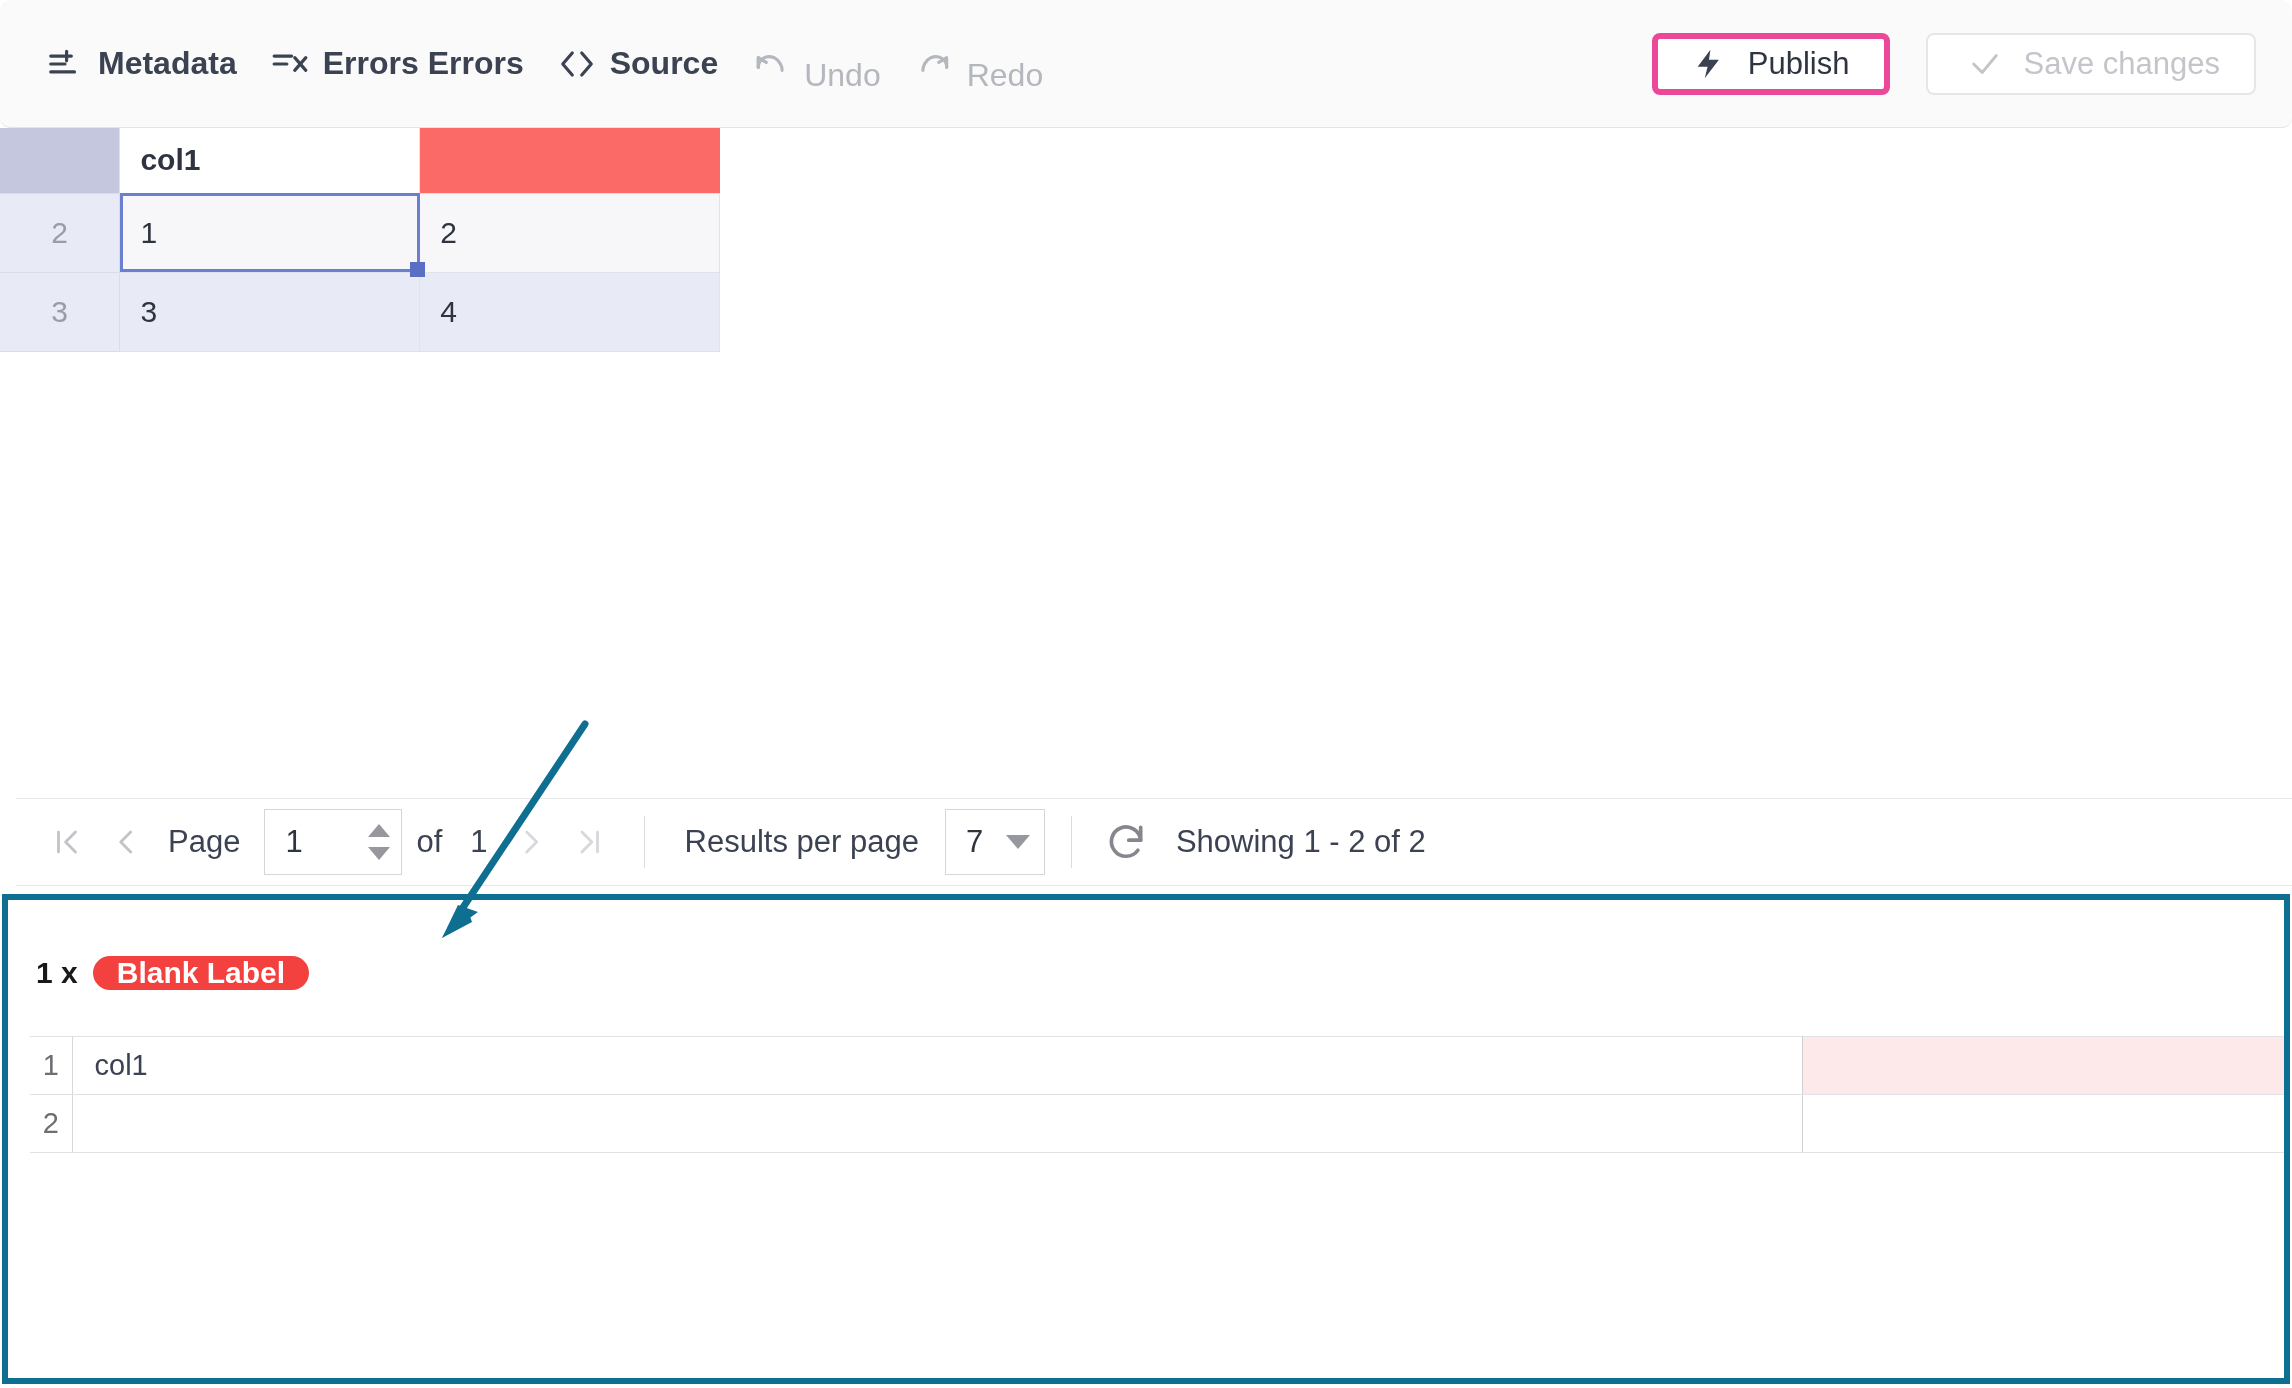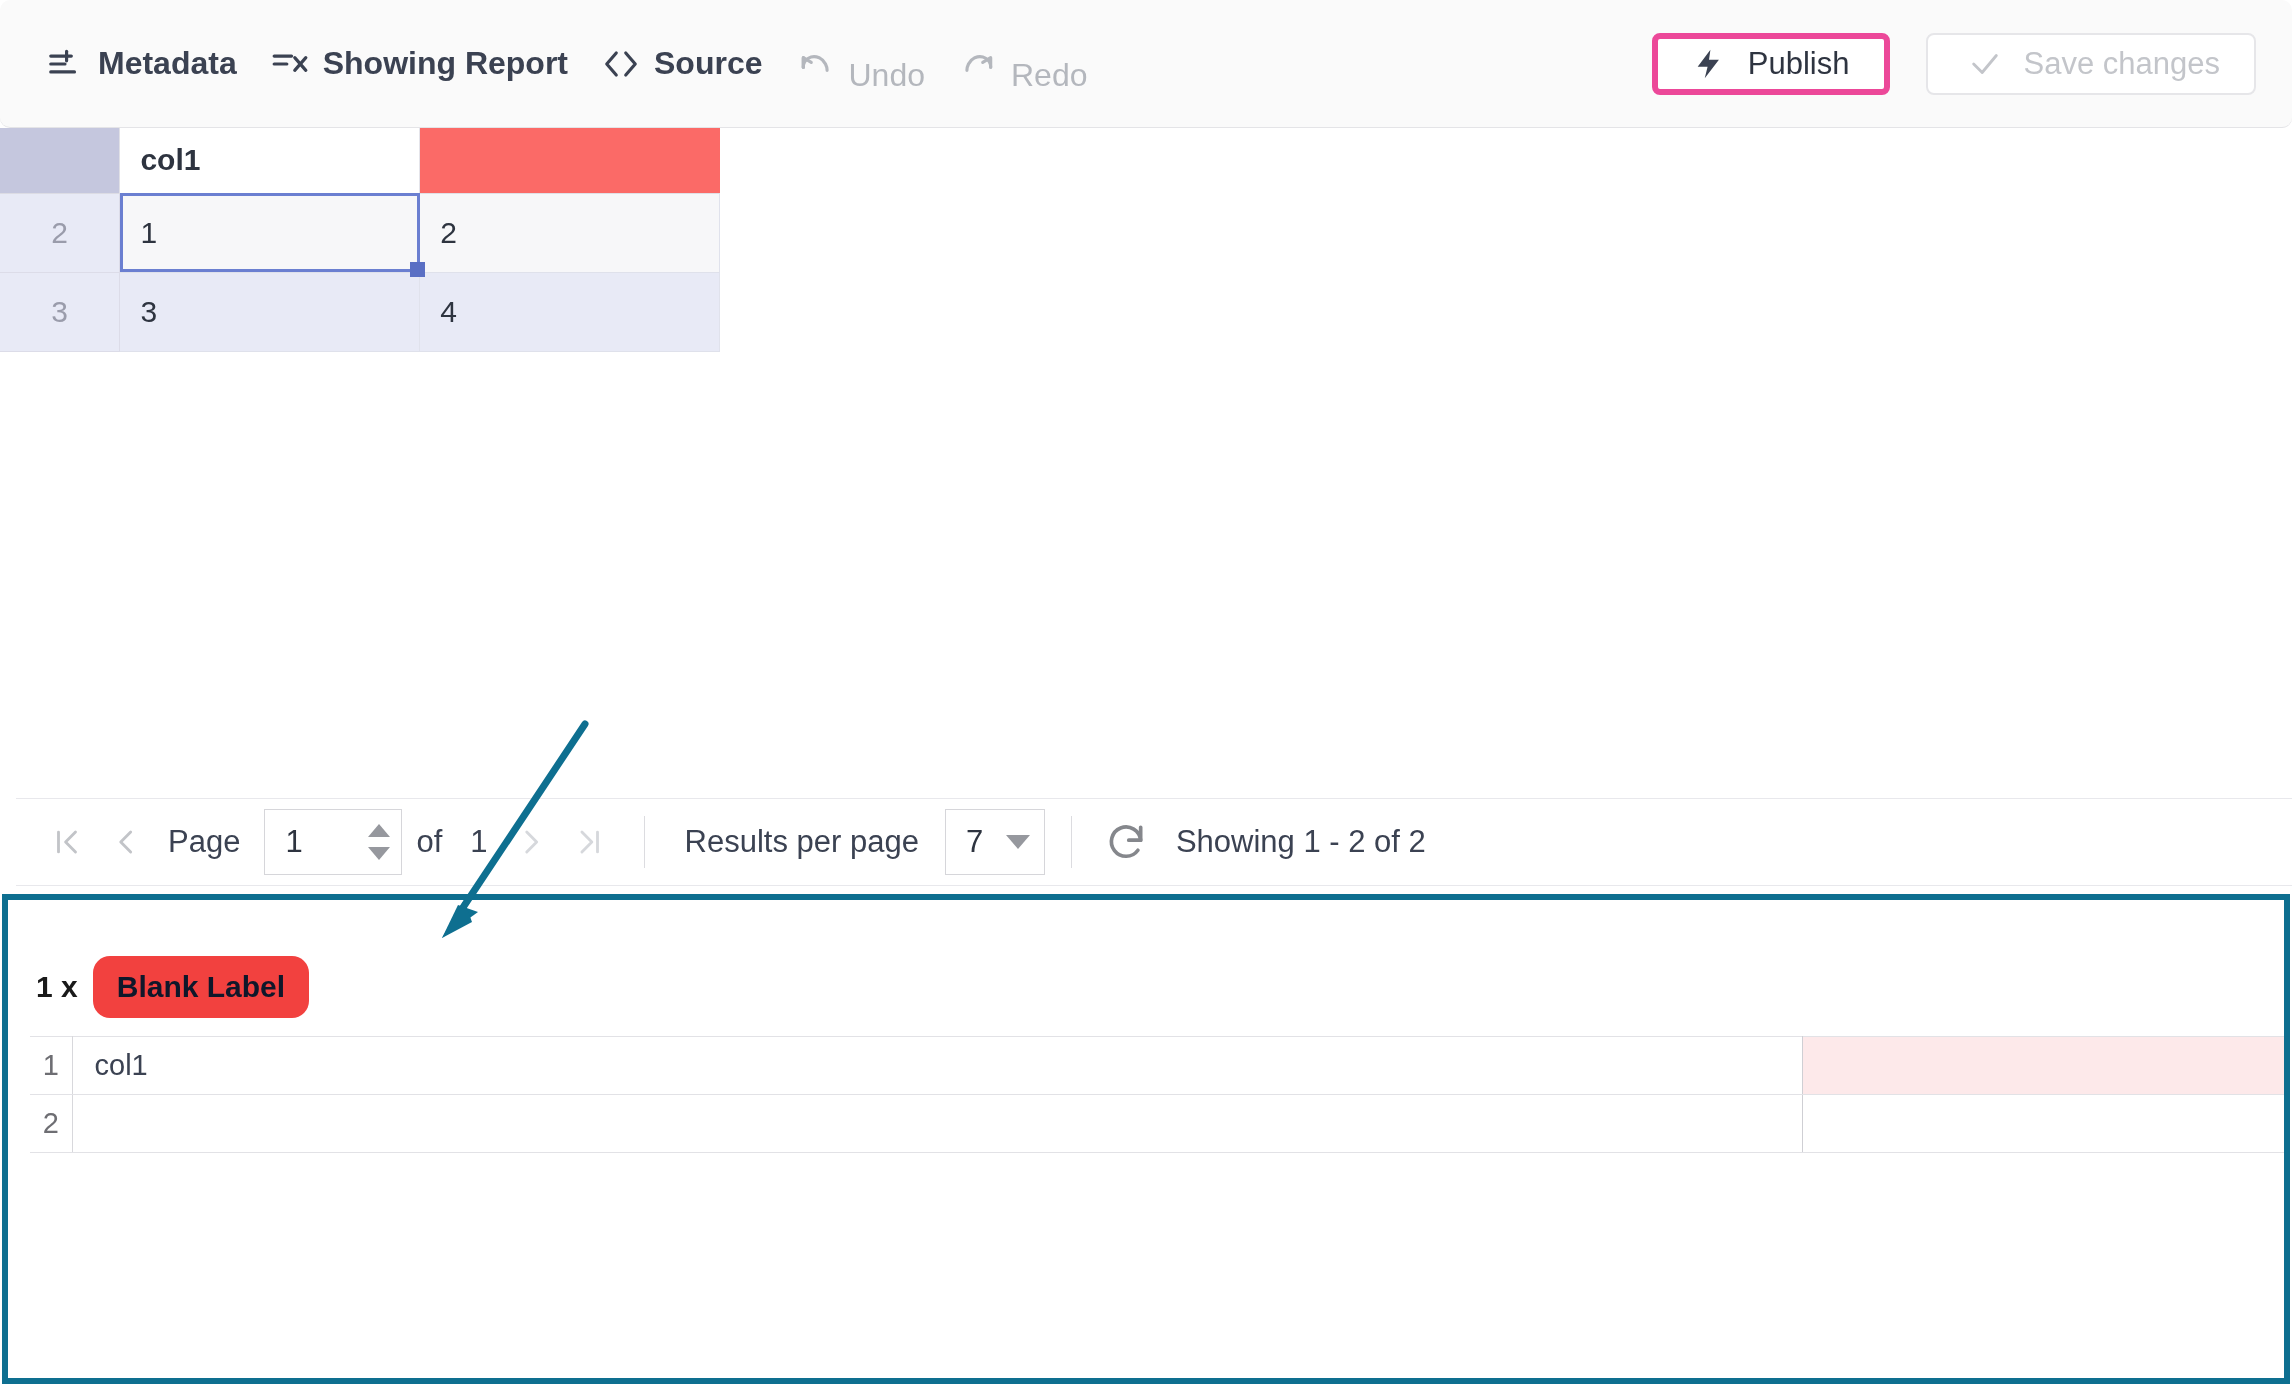--- a/index.html
+++ b/index.html
@@ -161,23 +161,23 @@
     border: 6px solid #0e6f90;
     background: #ffffff;
     overflow: hidden;
   }
   #errors-header {
     display: flex; align-items: center; gap: 15px;
     padding: 56px 0 0 28px;
   }
   #error-count { font-size: 30px; font-weight: 700; color: #1a1a1a; white-space: nowrap; }
   #error-badge {
-    background: #f2413f; color: #0f172a;
+    background: #f2413f; color: #ffffff;
     font-size: 30px; font-weight: 700;
-    padding: 14px 24px; border-radius: 17px;
+    padding: 0 24px; border-radius: 17px;
     white-space: nowrap; cursor: pointer;
   }
   #errors-table {
     position: absolute; left: 22px; top: 136px;
     width: 2300px;
     border-collapse: collapse;
     table-layout: fixed;
   }
   #errors-table td { padding: 0; }
   .et-rownum {
@@ -226,21 +226,21 @@
 
     <div class="tb-item">
       <span class="tb-icon">
         <svg width="38" height="38" viewBox="0 0 24 24" fill="none" stroke="#3b4252" stroke-width="2" stroke-linecap="round">
           <line x1="2" y1="7" x2="13" y2="7"></line>
             <line x1="2" y1="12" x2="10" y2="12"></line>
           <line x1="15" y1="8" x2="22" y2="16"></line>
             <line x1="22" y1="8" x2="15" y2="16"></line>
         </svg>
       </span>
-      <span class="tb-label">Showing Report</span>
+      <span class="tb-label">Errors Errors</span>
     </div>
 
     <div class="tb-item">
       <span class="tb-icon">
         <svg width="38" height="38" viewBox="0 0 24 24" fill="none" stroke="#3b4252" stroke-width="2" stroke-linecap="round" stroke-linejoin="round">
           <polyline points="9,5 3,12 9,19"></polyline>
             <polyline points="15,5 21,12 15,19"></polyline>
         </svg>
       </span>
       <span class="tb-label">Source</span>

